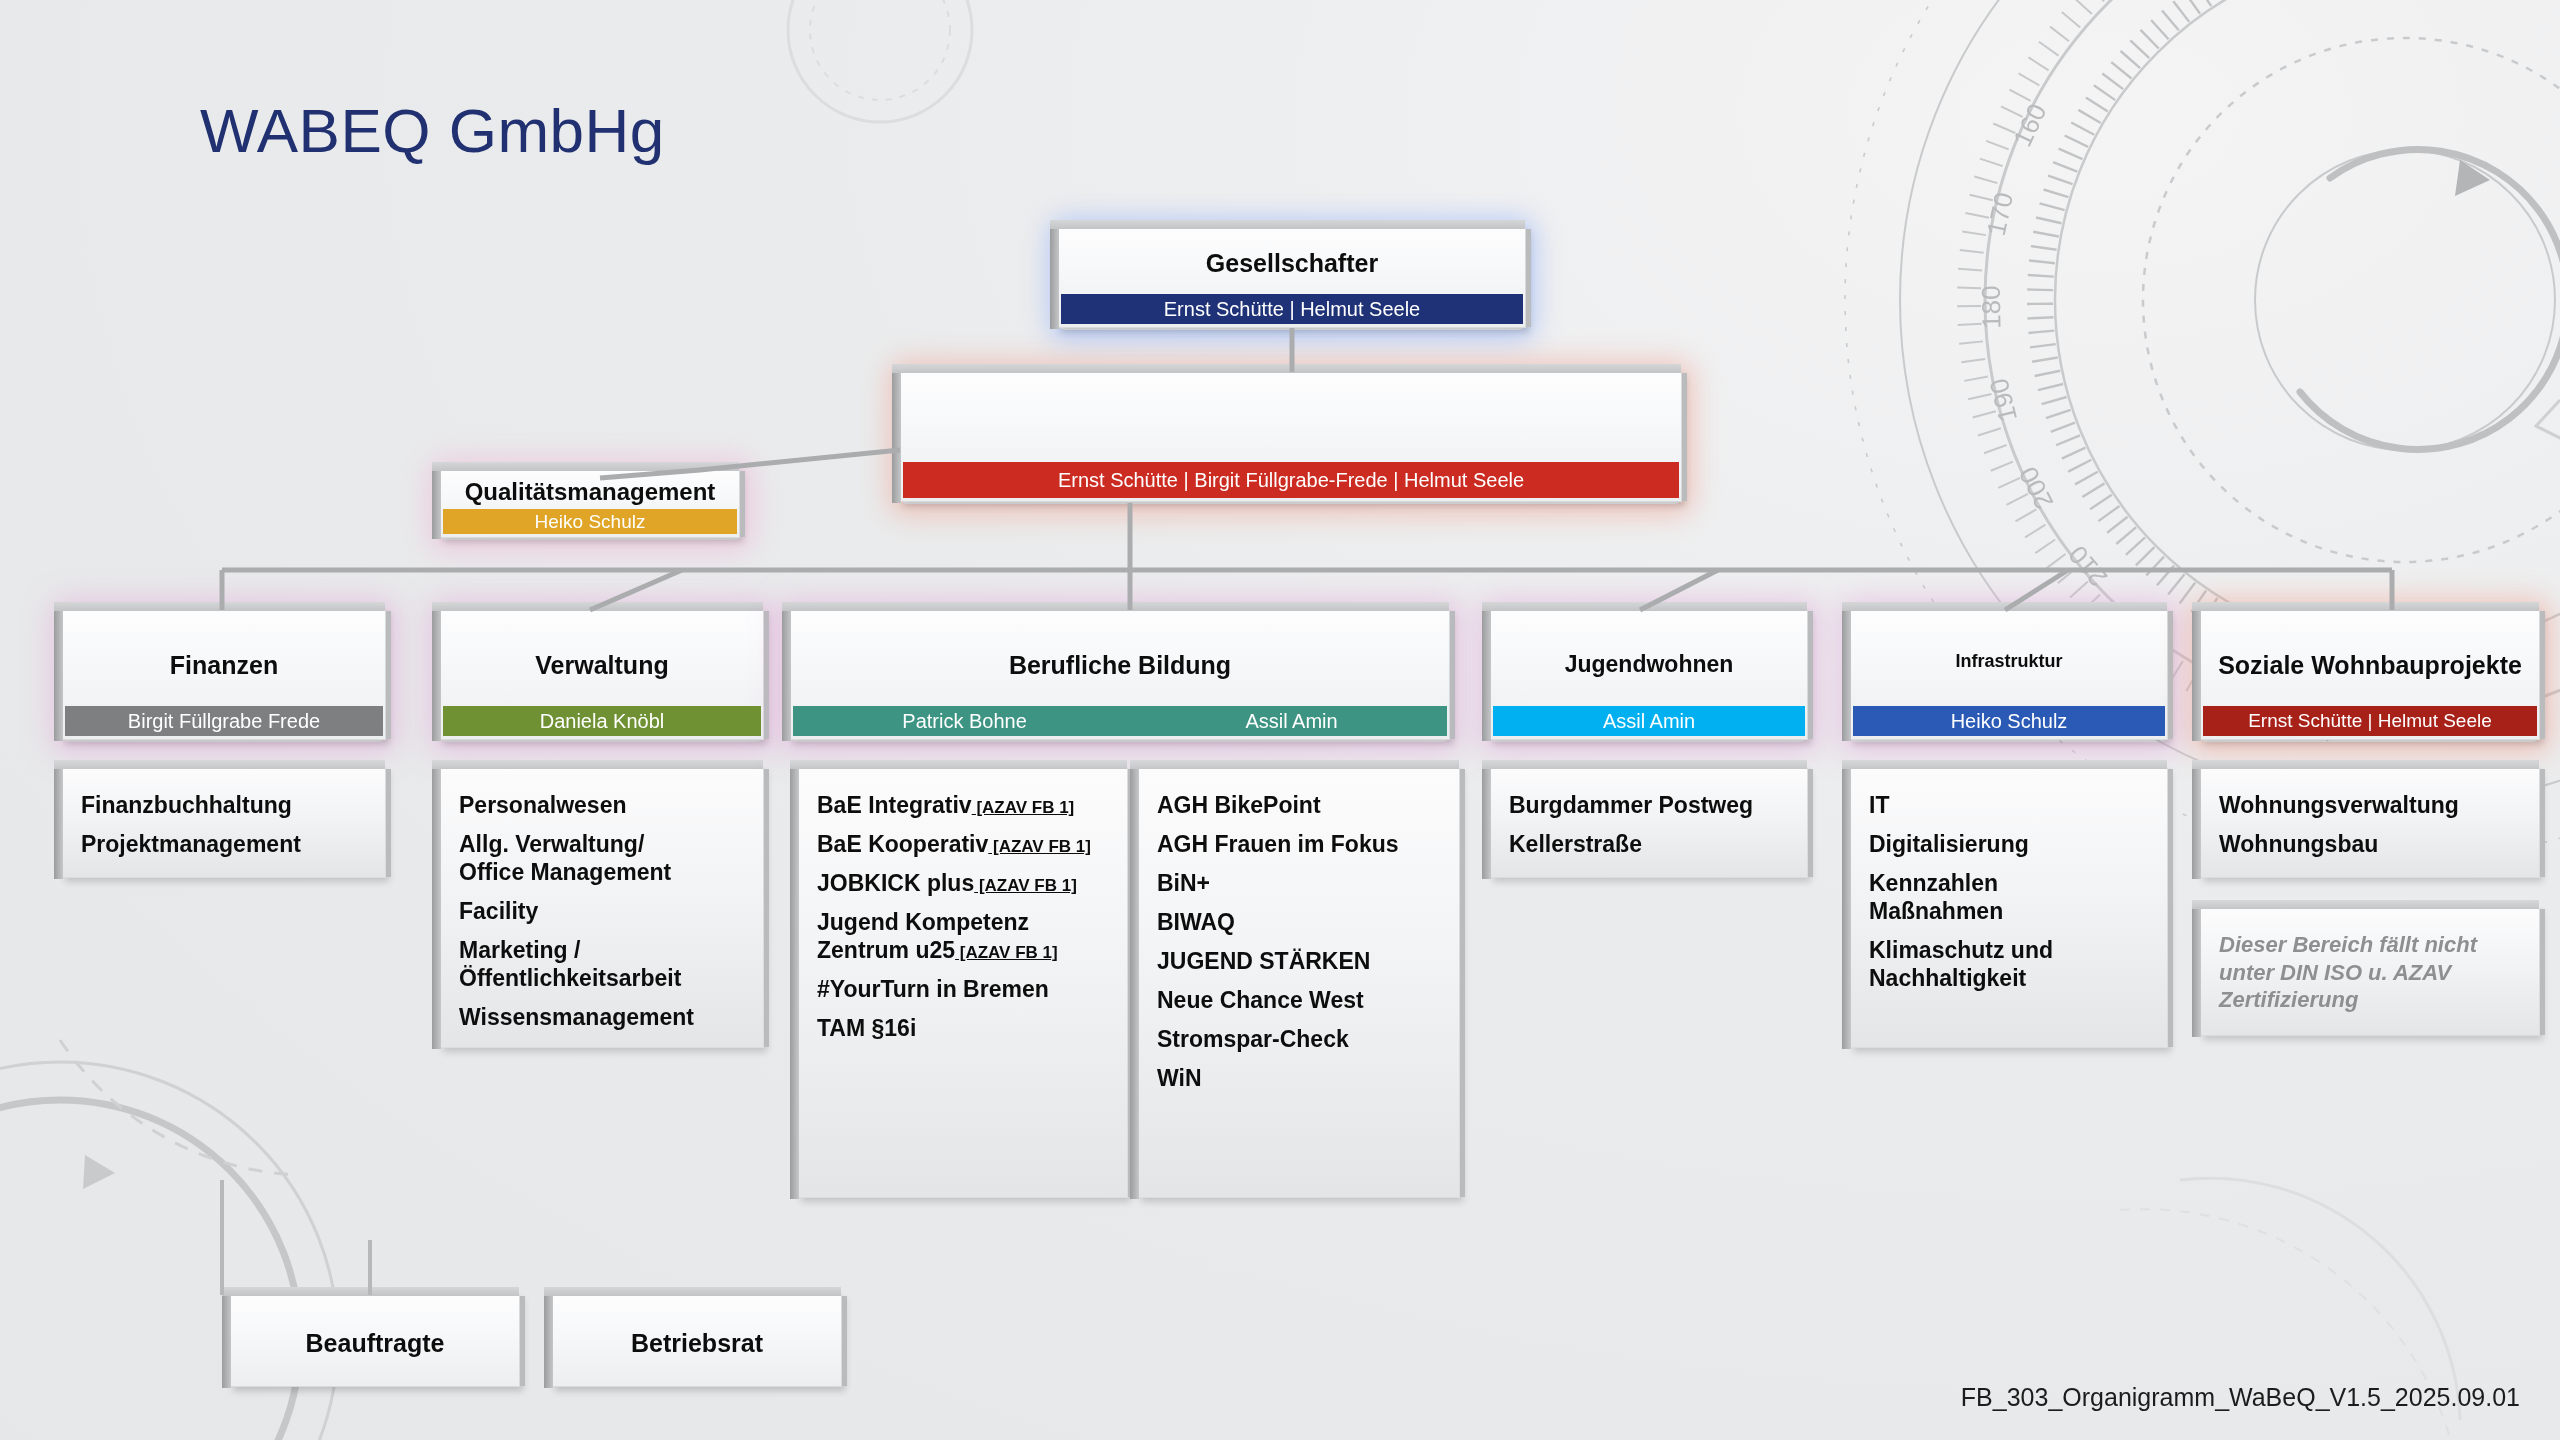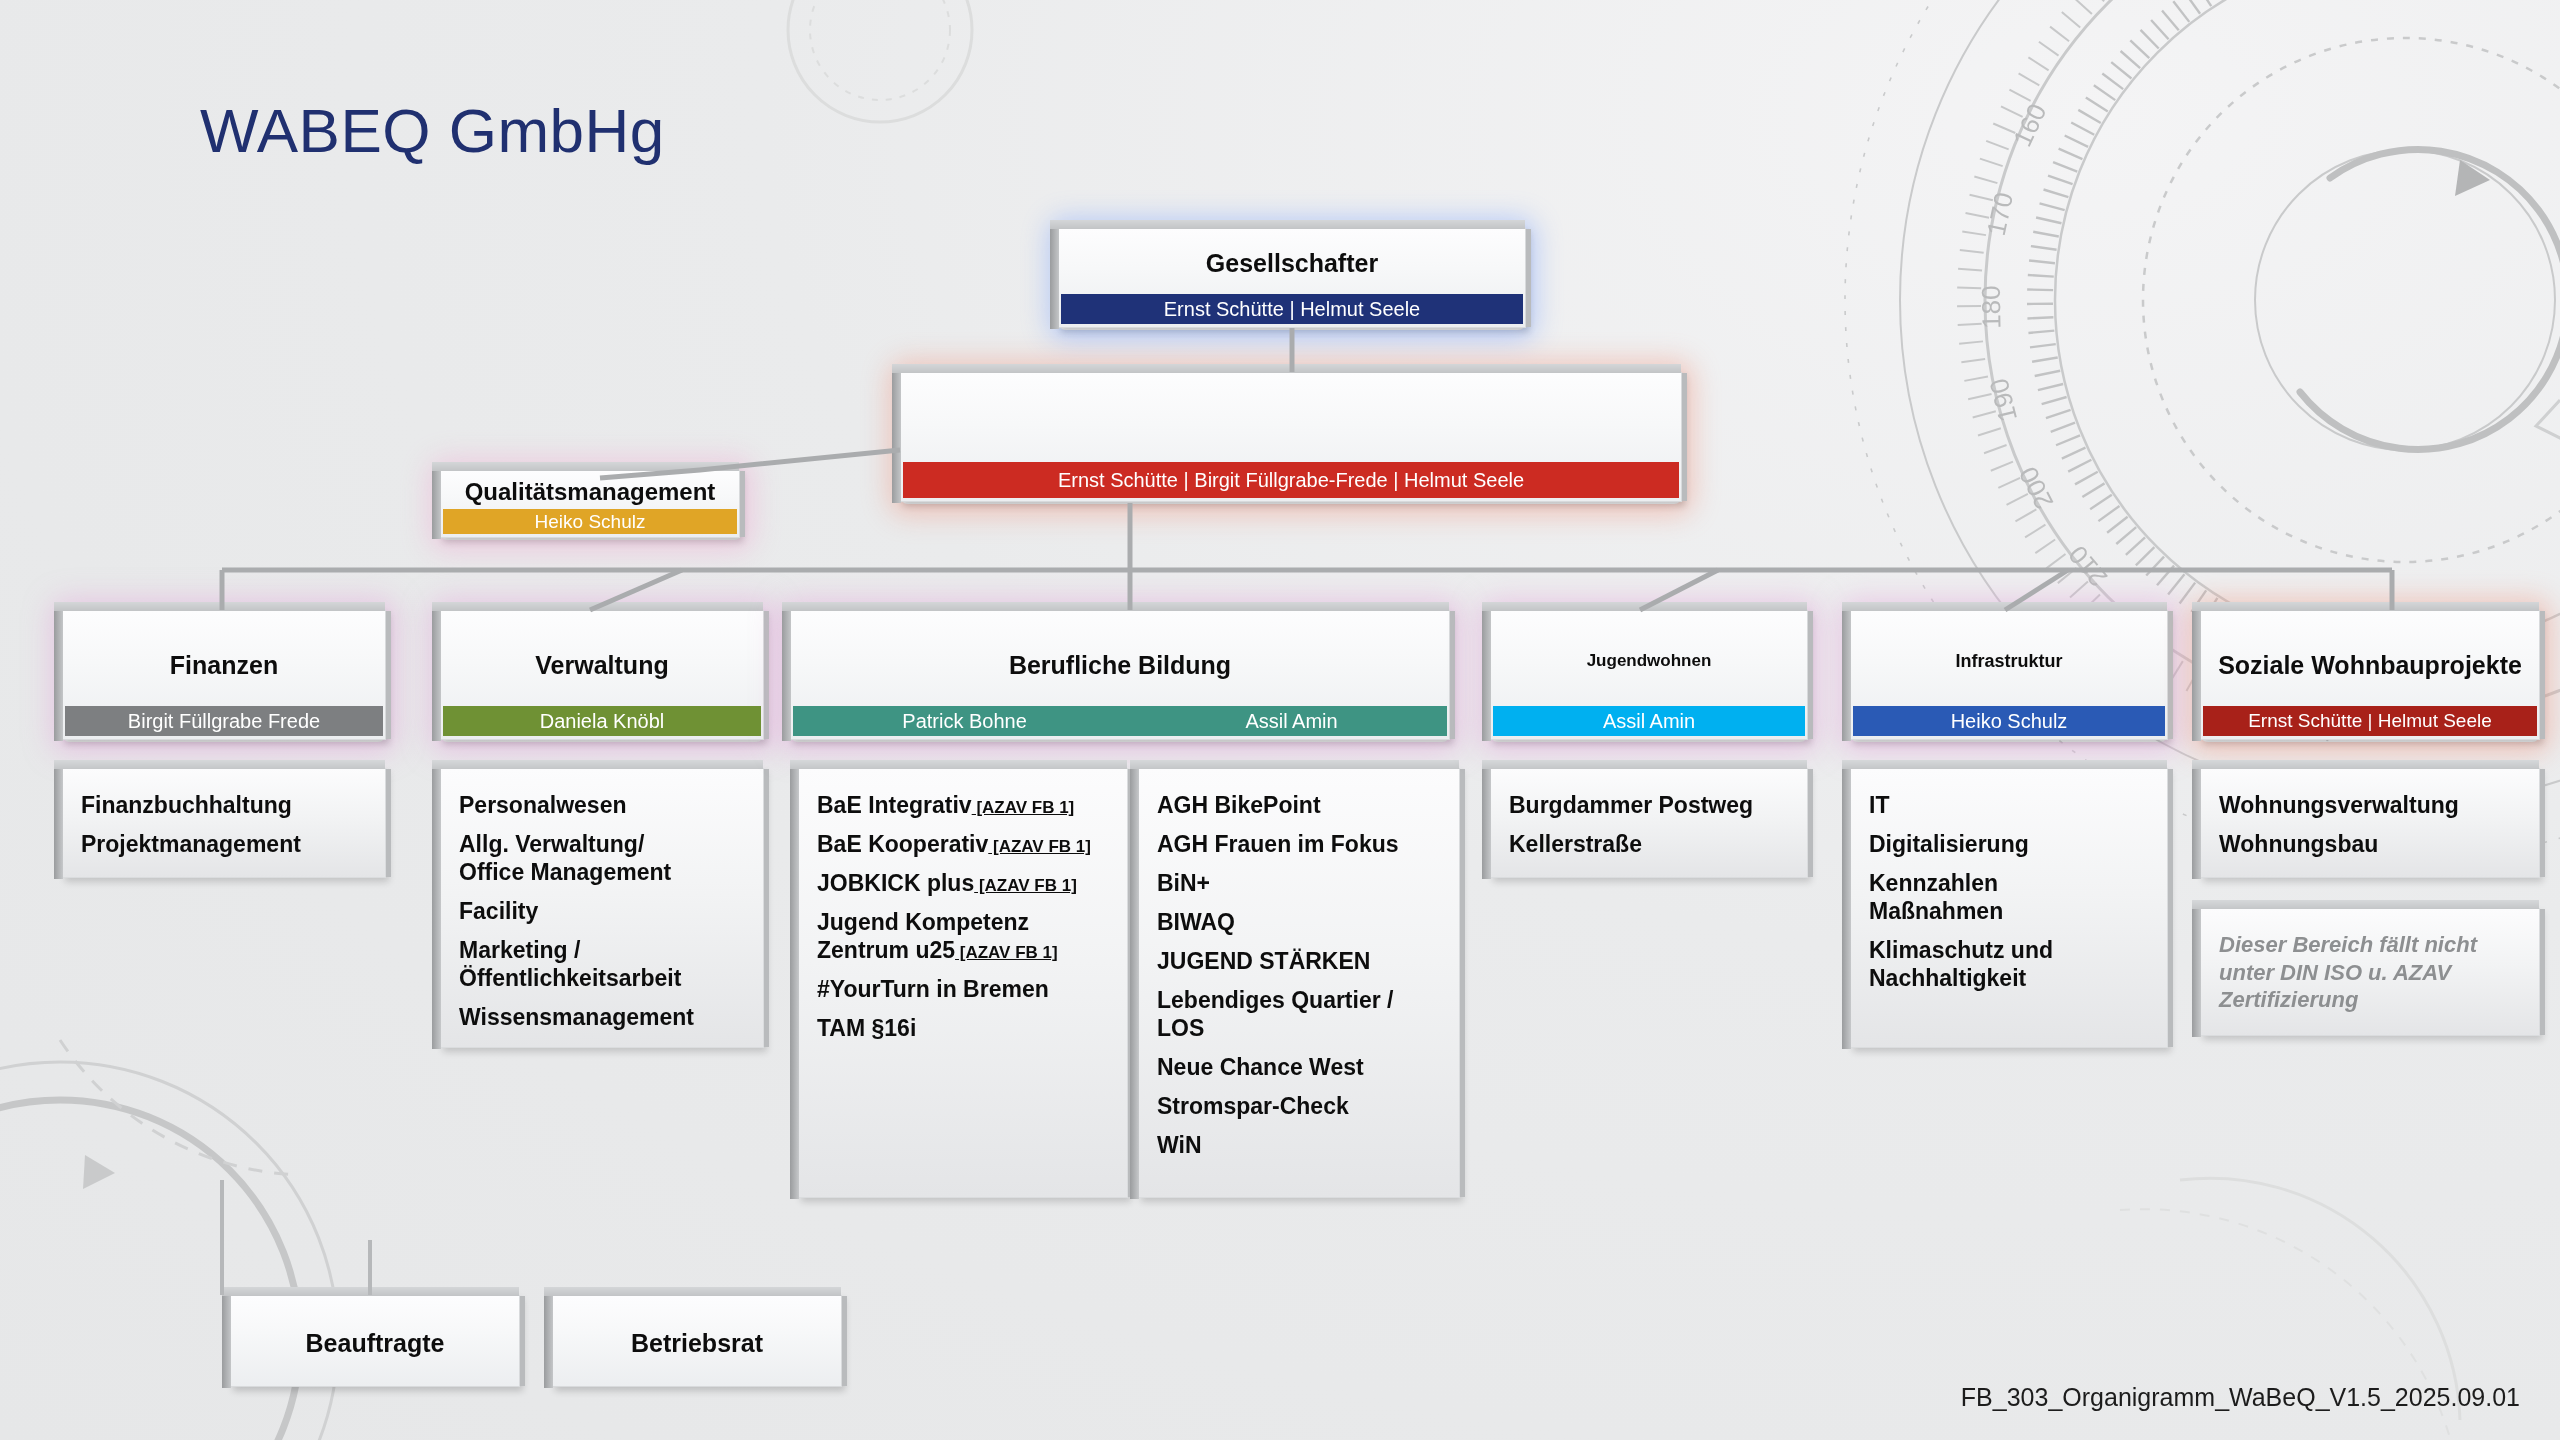--- a/index.html
+++ b/index.html
@@ -459,31 +459,29 @@
       <li><span>TAM §16i</span></li>
     </ul>
 </div>
 <div class="panel" style="left:1138px; top:768px; width:322px; height:430px;">
   <ul class="panel-list" id="list-bb-right">
       <li>AGH BikePoint</li>
       <li>AGH Frauen im Fokus</li>
       <li>BiN+</li>
       <li>BIWAQ</li>
       <li>JUGEND STÄRKEN</li>
-      <li>Lebendiges Quartier /
-LOS</li>
       <li>Neue Chance West</li>
       <li>Stromspar-Check</li>
       <li>WiN</li>
     </ul>
 </div>
 
 <div class="glow glow-pink" style="left:1490px; top:610px; width:318px; height:132px;"></div>
 <div class="box" id="dept-jugendwohnen" style="left:1490px; top:610px; width:318px; height:130px;">
-  <div class="box-title" style="font-size:17px; padding-top:40px;">Jugendwohnen</div>
+  <div class="box-title" style="font-size:23px; padding-top:40px;">Jugendwohnen</div>
   <div class="bar" id="bar-jugendwohnen" style="background: rgb(0, 176, 240);">Assil Amin</div>
 </div>
 <div class="panel" style="left:1490px; top:768px; width:318px; height:110px;">
   <ul class="panel-list" id="list-jugendwohnen">
       <li>Burgdammer Postweg</li>
       <li>Kellerstraße</li>
     </ul>
 </div>
 
 <div class="glow glow-pink" style="left:1850px; top:610px; width:318px; height:132px;"></div>

